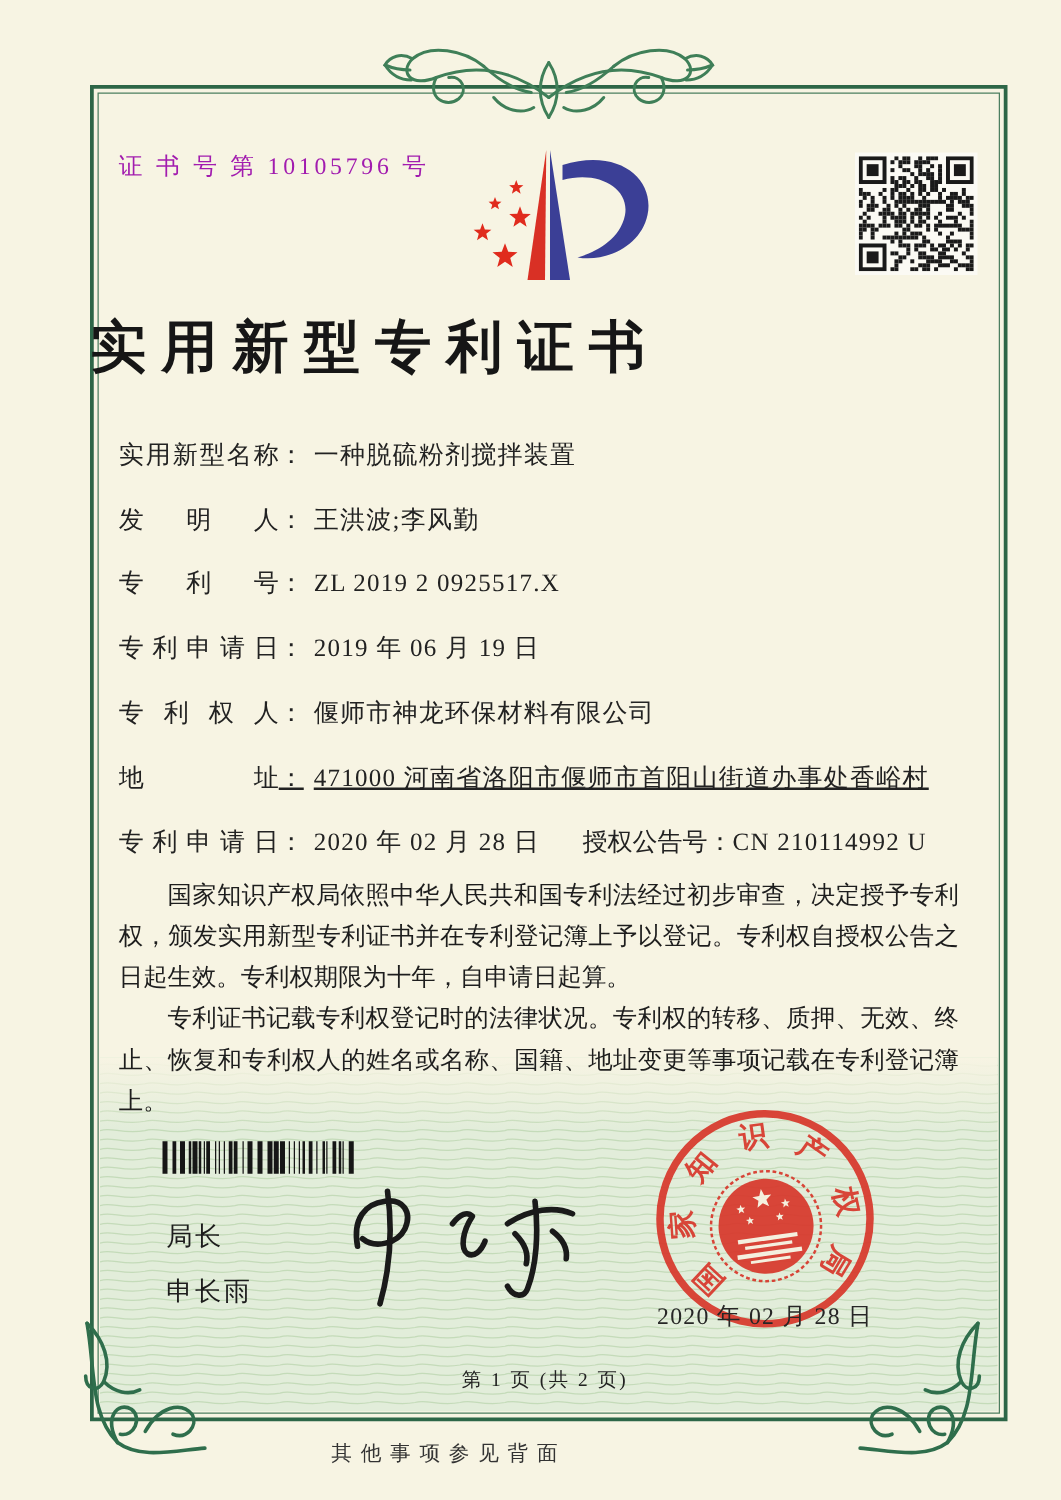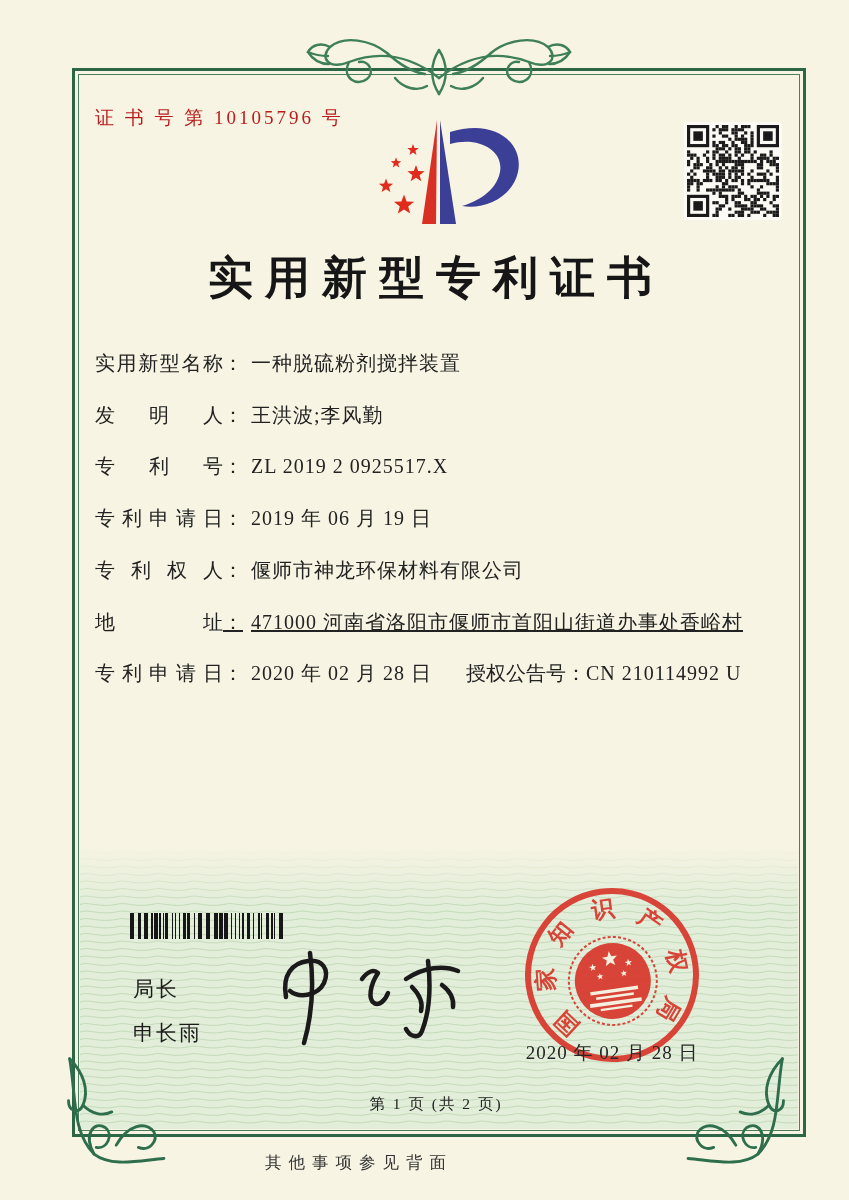--- a/index.html
+++ b/index.html
@@ -12,26 +12,26 @@
   .paper{position:absolute;inset:0;background:#f7f4e3;}
 
   
   .frame{position:absolute;left:72px;top:68px;width:728px;height:1063px;border:3px solid #2d6647;}
   .frame-inner{position:absolute;inset:3px;border:1px solid #4c7f60;}
   .green-zone{position:absolute;left:1px;right:1px;bottom:1px;height:283px;background:#e2edda;overflow:hidden;}
   .green-fade{position:absolute;left:0;right:0;top:0;height:58px;background:linear-gradient(#f7f4e3,rgba(247,244,227,0));z-index:1;}
 
   .content{position:absolute;inset:0;z-index:2;}
 
-  .cert-no{position:absolute;left:95px;top:105px;font-size:19px;letter-spacing:3px;color:#b91c1c;}
+  .cert-no{position:absolute;left:95px;top:120px;font-size:19px;letter-spacing:3px;color:#a21caf;}
 
   .logo{position:absolute;left:358px;top:110px;}
   .qr{position:absolute;left:684px;top:122px;background:#fbfaf4;padding:3px;}
 
-  .title{position:absolute;left:72px;top:248px;width:728px;text-align:center;
+  .title{position:absolute;left:72px;top:248px;width:728px;
     font-size:45px;font-weight:bold;letter-spacing:12px;color:#161616;}
 
   .fields{position:absolute;left:95px;top:350px;width:700px;font-size:20px;}
   .frow{position:absolute;left:0;white-space:nowrap;}
   .flabel{display:inline-block;width:128px;text-align:justify;text-align-last:justify;vertical-align:bottom;}
   .colon{margin-right:8px;}
   .fvalue{letter-spacing:1px;}
   .fextra{margin-left:34px;}
 
   .paras{position:absolute;left:95px;top:700px;width:672px;font-size:19.5px;line-height:33px;text-align:justify;color:#1d1d1d;}
@@ -495,20 +495,24 @@
     <div class="fields" id="fields">
         <div class="frow" style="top: 0px;"><span class="flabel">实用新型名称</span><span class="colon">：</span><span class="fvalue">一种脱硫粉剂搅拌装置</span></div>
         <div class="frow" style="top: 51.7px;"><span class="flabel">发明人</span><span class="colon">：</span><span class="fvalue">王洪波;李风勤</span></div>
         <div class="frow" style="top: 103.4px;"><span class="flabel">专利号</span><span class="colon">：</span><span class="fvalue">ZL 2019 2 0925517.X</span></div>
         <div class="frow" style="top: 155.1px;"><span class="flabel">专利申请日</span><span class="colon">：</span><span class="fvalue">2019 年 06 月 19 日</span></div>
         <div class="frow" style="top: 206.8px;"><span class="flabel">专利权人</span><span class="colon">：</span><span class="fvalue">偃师市神龙环保材料有限公司</span></div>
         <div class="frow" style="top: 258.5px; text-decoration: underline;"><span class="flabel">地址</span><span class="colon">：</span><span class="fvalue">471000 河南省洛阳市偃师市首阳山街道办事处香峪村</span></div>
         <div class="frow" style="top: 310.2px;"><span class="flabel">专利申请日</span><span class="colon">：</span><span class="fvalue">2020 年 02 月 28 日</span><span class="fextra">授权公告号：</span><span class="fvalue">CN 210114992 U</span></div>
       </div>
 
+    <div class="paras" id="paras">
+        <p>国家知识产权局依照中华人民共和国专利法经过初步审查，决定授予专利权，颁发实用新型专利证书并在专利登记簿上予以登记。专利权自授权公告之日起生效。专利权期限为十年，自申请日起算。</p>
+        <p>专利证书记载专利权登记时的法律状况。专利权的转移、质押、无效、终止、恢复和专利权人的姓名或名称、国籍、地址变更等事项记载在专利登记簿上。</p>
+      </div>
 
     <div class="barcode" id="barcode">
         <span style="width: 4px; background: rgb(22, 22, 22);"></span>
         <span style="width: 4px; background: transparent;"></span>
         <span style="width: 3px; background: rgb(22, 22, 22);"></span>
         <span style="width: 3px; background: transparent;"></span>
         <span style="width: 4px; background: rgb(22, 22, 22);"></span>
         <span style="width: 3px; background: transparent;"></span>
         <span style="width: 2px; background: rgb(22, 22, 22);"></span>
         <span style="width: 1px; background: transparent;"></span>

